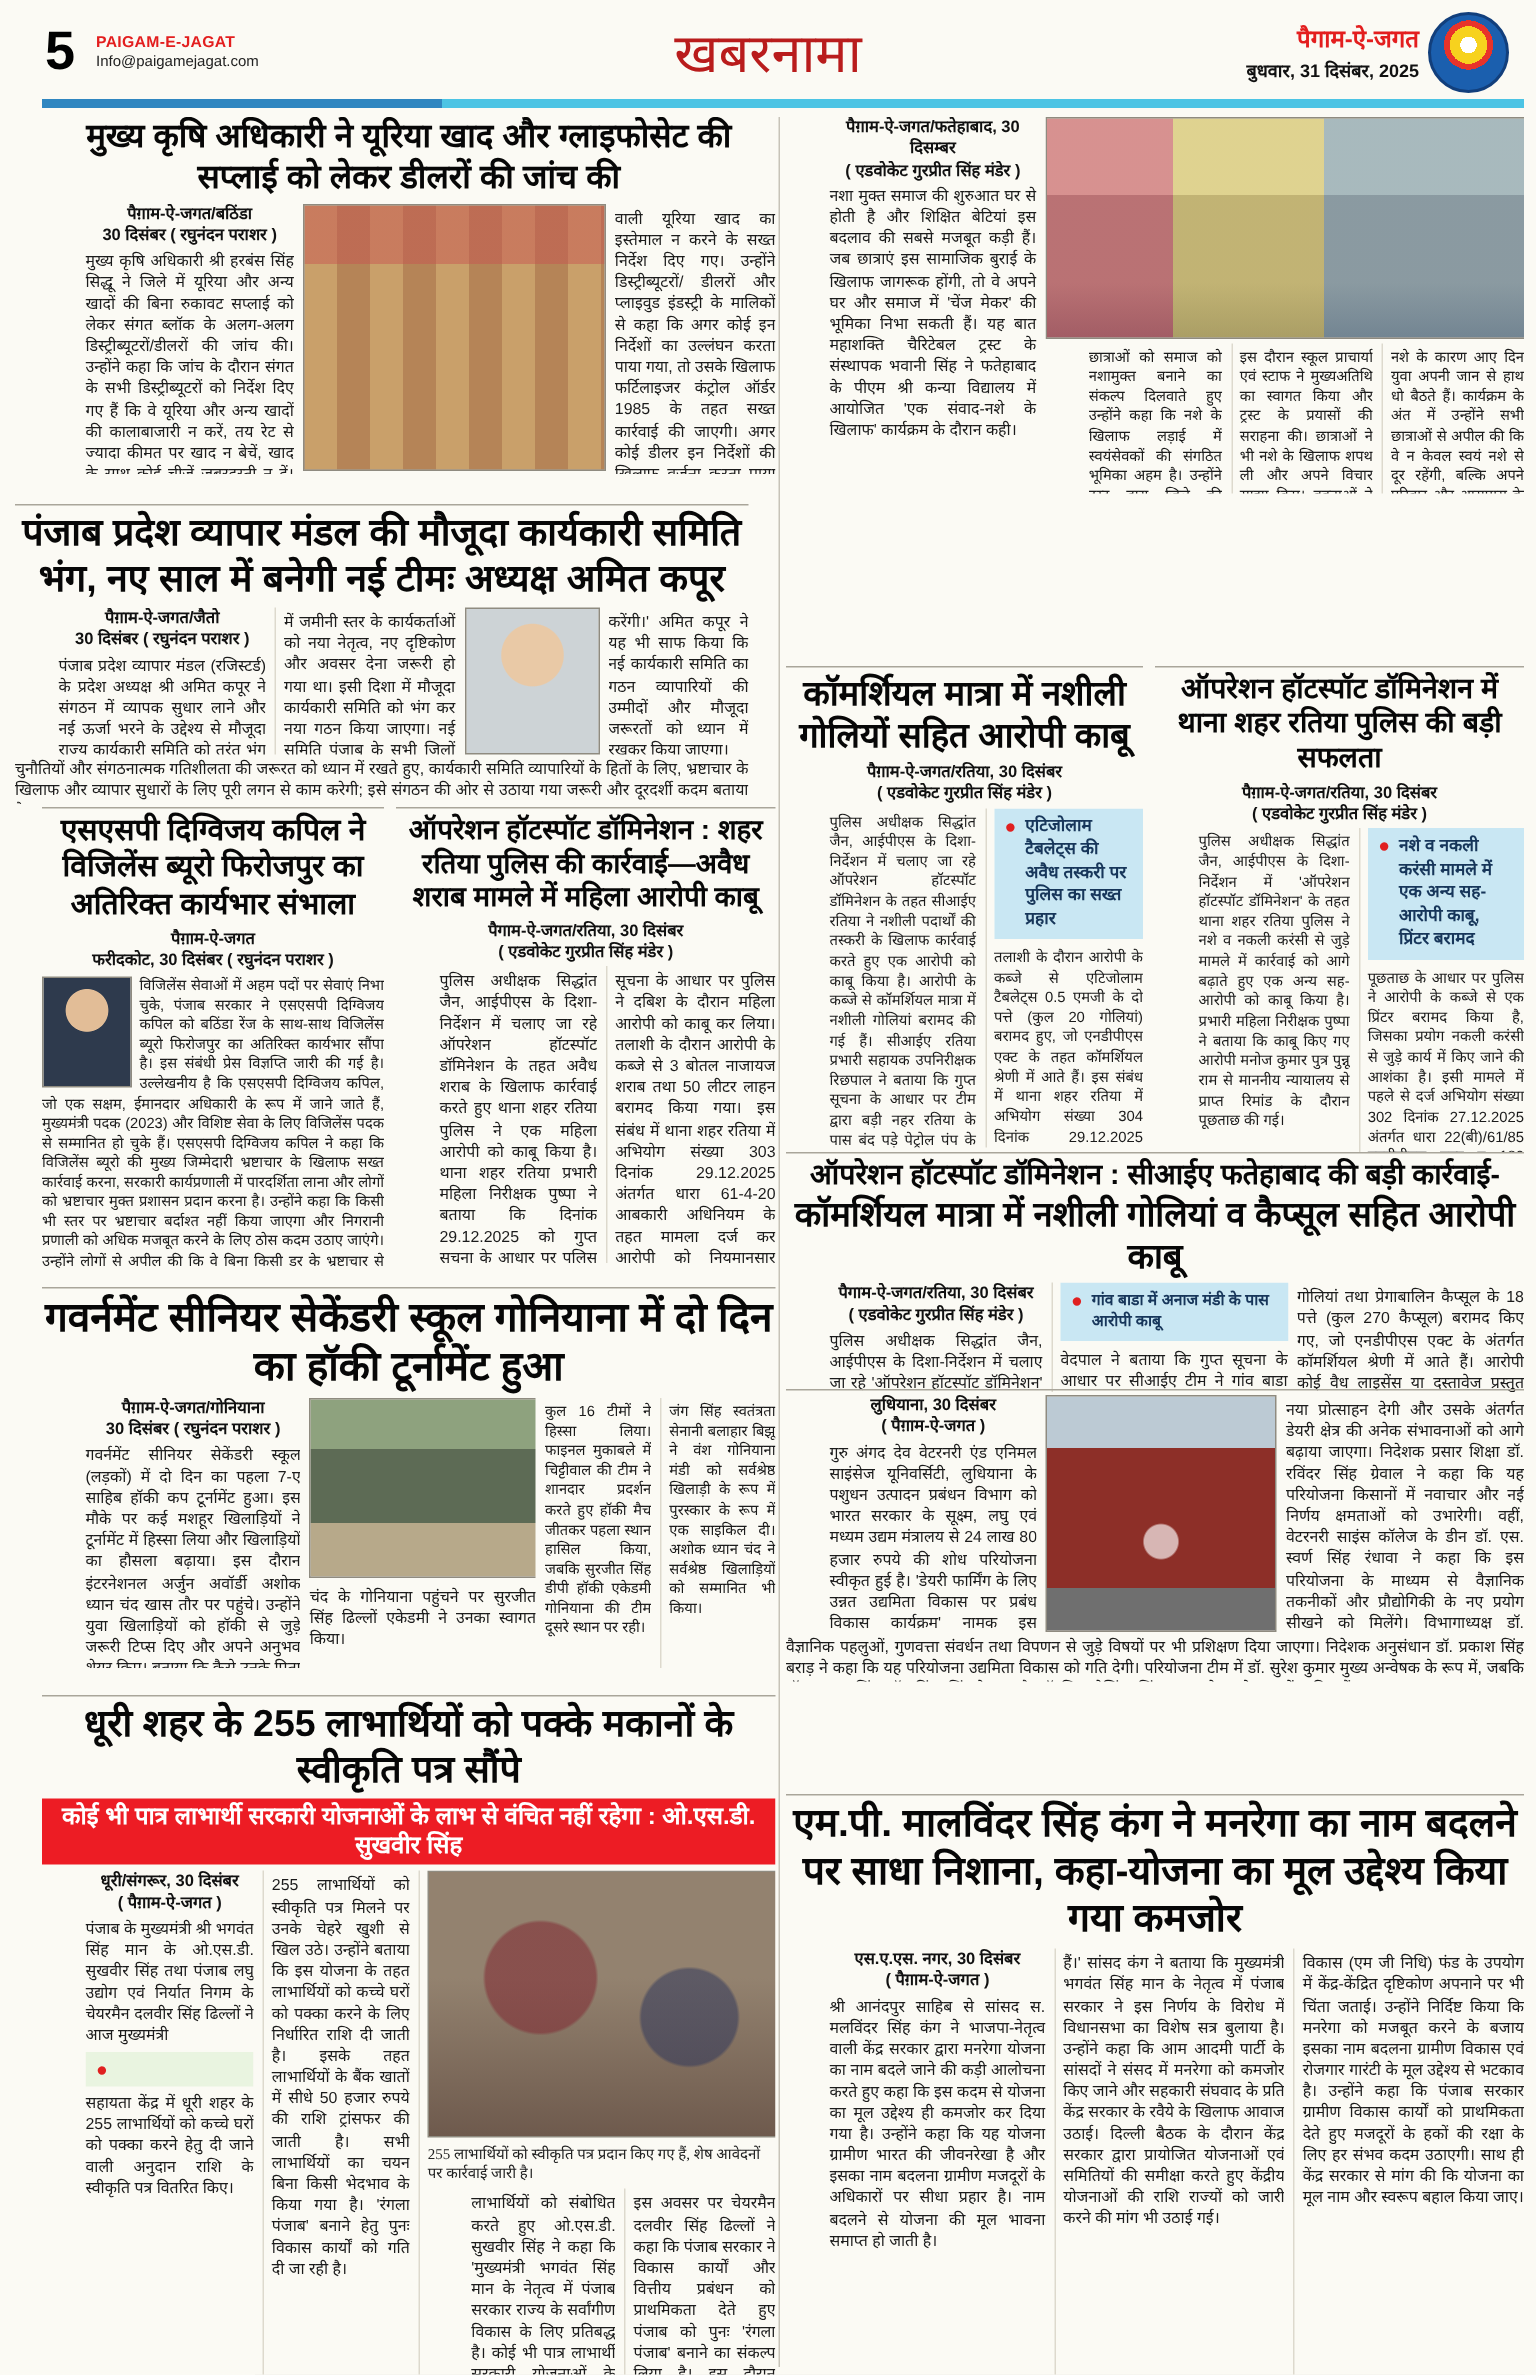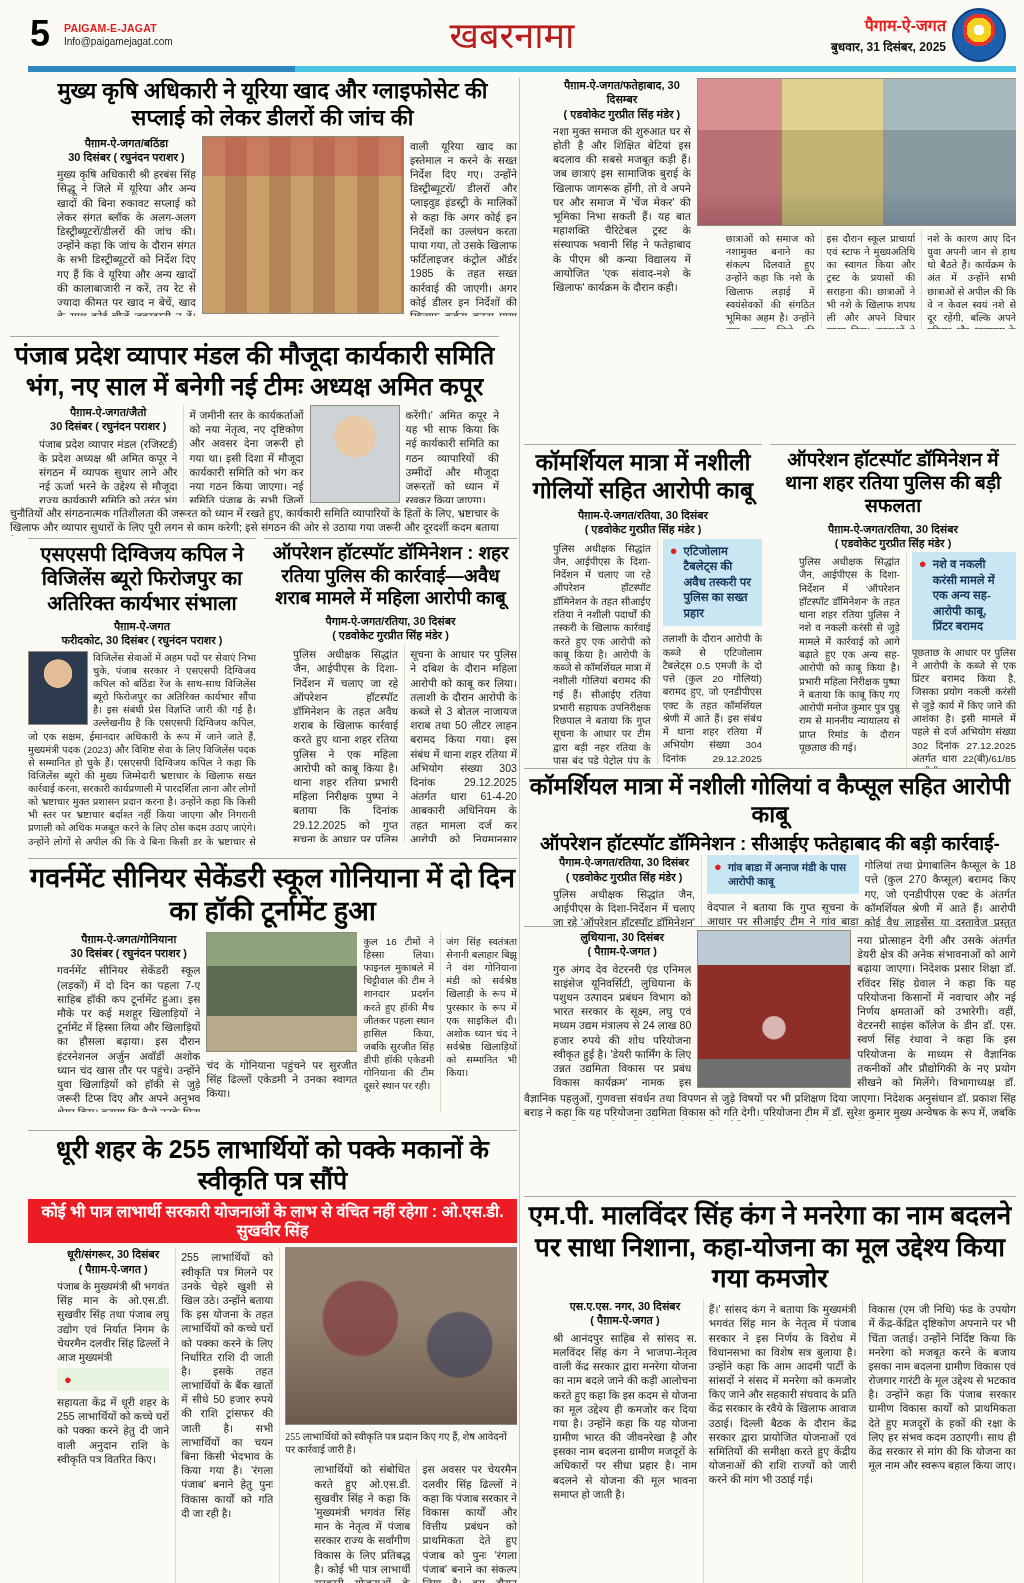--- a/index.html
+++ b/index.html
@@ -233,22 +233,22 @@
         <div class="bluebox">
           <span class="bullet">●</span>
           <span>नशे व नकली करंसी मामले में एक अन्य सह-आरोपी काबू, प्रिंटर बरामद</span>
         </div>
         <div class="body-txt" style="font-size:9.9px">पूछताछ के आधार पर पुलिस ने आरोपी के कब्जे से एक प्रिंटर बरामद किया है, जिसका प्रयोग नकली करंसी से जुड़े कार्य में किए जाने की आशंका है। इसी मामले में पहले से दर्ज अभियोग संख्या 302 दिनांक 27.12.2025 अंतर्गत धारा 22(बी)/61/85 एनडीपीएस एक्ट व 180 बीएनएस के तहत आगे की कार्रवाई की जा रही है। आरोपी को माननीय न्यायालय में पेश किया जाएगा। मामले की जांच जारी है।</div>
       </div>
     </div>
   </section>
 
   <section class="art rule-top" style="left:524px;top:768px;width:492px;height:156px">
+    <h1 class="hl" style="font-size:19px;margin-bottom:0">ऑपरेशन हॉटस्पॉट डॉमिनेशन : सीआईए फतेहाबाद की बड़ी कार्रवाई-</h1>
     <h1 class="hl" style="font-size:23px">कॉमर्शियल मात्रा में नशीली गोलियां व कैप्सूल सहित आरोपी काबू</h1>
-    <h1 class="hl" style="font-size:19px;margin-bottom:0">ऑपरेशन हॉटस्पॉट डॉमिनेशन : सीआईए फतेहाबाद की बड़ी कार्रवाई-</h1>
     <div class="row" style="height:96px">
       <div class="col" style="width:150px">
         <div class="byline">पैगाम-ऐ-जगत/रतिया, 30 दिसंबर</div>
         <div class="byline">( एडवोकेट गुरप्रीत सिंह मंडेर )</div>
         <div class="body-txt">पुलिस अधीक्षक सिद्धांत जैन, आईपीएस के दिशा-निर्देशन में चलाए जा रहे 'ऑपरेशन हॉटस्पॉट डॉमिनेशन' के तहत सीआईए फतेहाबाद की टीम ने कॉमर्शियल मात्रा में नशीली गोलियां व कैप्सूल सहित एक आरोपी को काबू किया है। सीआईए फतेहाबाद प्रभारी उपनिरीक्षक वेदपाल ने यह जानकारी दी।</div>
       </div>
       <div class="stack" style="width:160px;padding-left:5px;border-left:1px solid #ddd9cd">
         <div class="bluebox" style="font-size:10.5px">
           <span class="bullet">●</span>
           <span>गांव बाडा में अनाज मंडी के पास आरोपी काबू</span>

